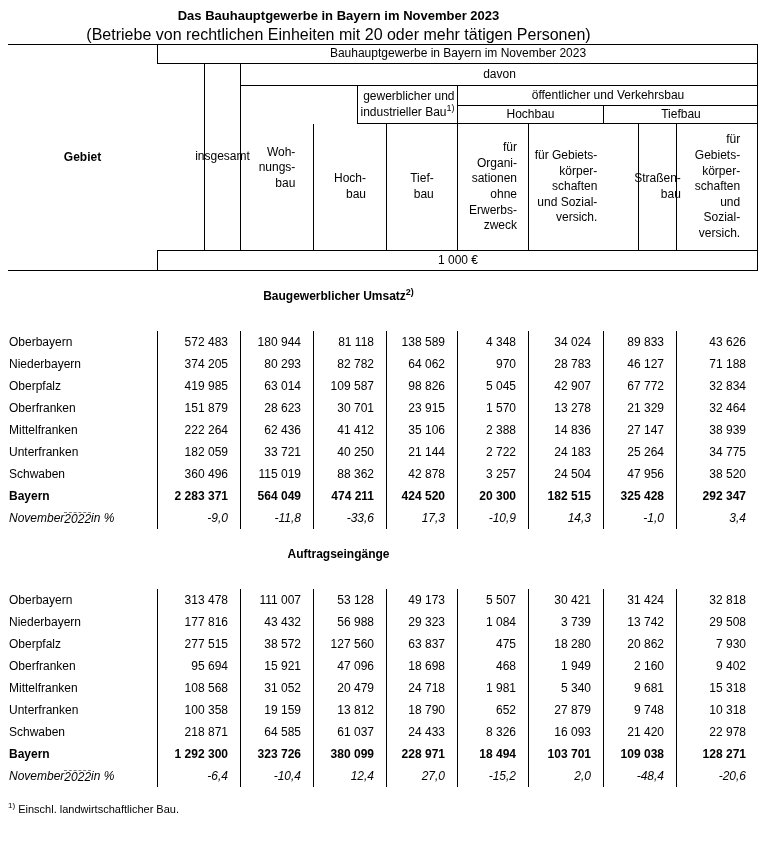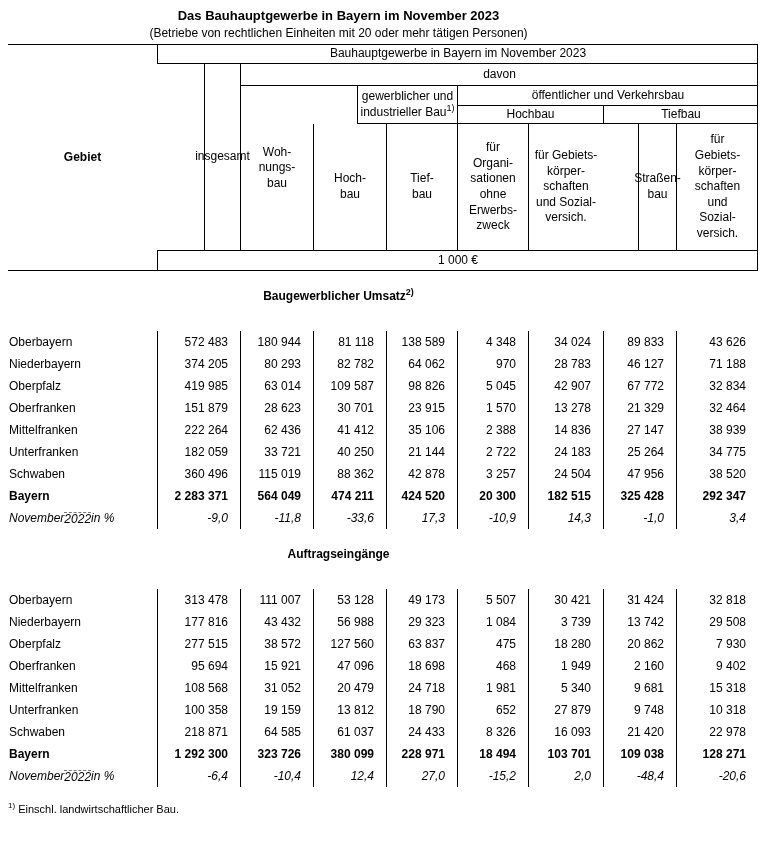--- a/index.html
+++ b/index.html
@@ -10,21 +10,21 @@
     color: #000;
     overflow: hidden;
   }
   .page { padding: 0 8px; width: 677px; }
 
   .doc-title {
     text-align: center; font-weight: bold; font-size: 13px;
     padding-top: 8px; height: 26px;
   }
   .doc-subtitle {
-    text-align: center; font-size: 12px; height: 18px;
+    text-align: center; font-size: 16px; height: 18px;
   }
 
   
   .cols {
     display: grid;
     grid-template-columns: 149px 83px 73px 73px 71px 71px 75px 73px 82px;
     width: 750px;
   }
 
   
@@ -32,21 +32,21 @@
     grid-template-rows: 19px 22px 20px 18px 126px 20px;
     border-top: 1px solid #000;
     border-bottom: 1px solid #000;
     border-right: 1px solid #000;
   }
   .hcell {
     display: flex; align-items: center; justify-content: center;
     text-align: center; font-size: 12px; line-height: 1.3;
     white-space: pre-line;
   }
-  .bl { border-left: 1px solid #000; }
+  .bl { border-left: 1px solid #000; text-align: right; }
   .bb { border-bottom: 1px solid #000; }
   .bt { border-top: 1px solid #000; }
   .h-gebiet      { grid-row: 1 / 7; grid-column: 1; font-weight: bold; }
   .h-span-title  { grid-row: 1; grid-column: 2 / 10; }
   .h-insgesamt   { grid-row: 2 / 6; grid-column: 2; margin-left: 47px; }
   .h-davon       { grid-row: 2; grid-column: 3 / 10; }
   .h-wohnungsbau { grid-row: 3 / 6; grid-column: 3; }
   .h-gewerblich  { grid-row: 3 / 5; grid-column: 4 / 6; margin-left: 44px; }
   .h-oeffentlich { grid-row: 3; grid-column: 6 / 10; }
   .h-hochbau-g   { grid-row: 4; grid-column: 6 / 8; }

